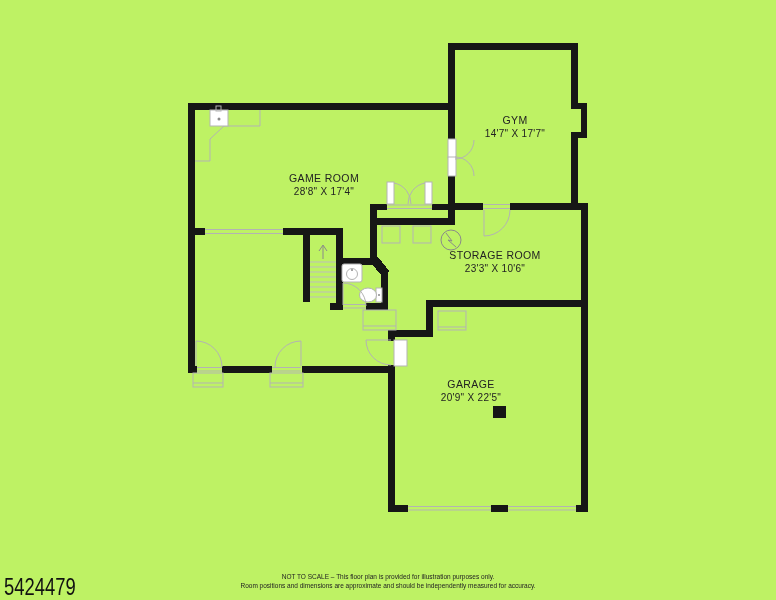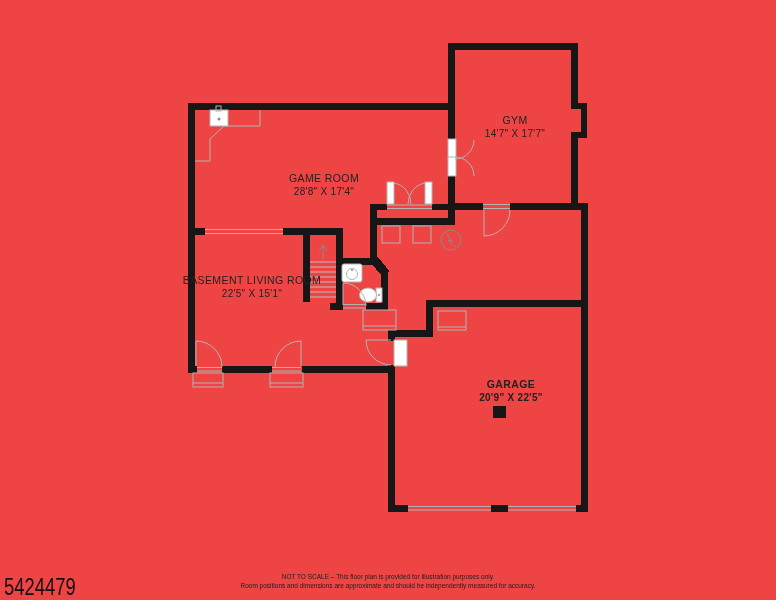--- a/index.html
+++ b/index.html
@@ -1,31 +1,31 @@
 <!DOCTYPE html>
 <html><head>
 <meta charset="utf-8">
 <style>
   html,body{margin:0;padding:0;background:#ffffff;}
   #stage{
-    position:relative;width:776px;height:600px;background:#ef4444;overflow:hidden;
+    position:relative;width:776px;height:600px;background:#bef264;overflow:hidden;
     font-family:"Liberation Sans", sans-serif;
   }
   #plan-svg{position:absolute;left:0;top:0;}
   .room-label{
     position:absolute;transform:translate(-50%,-50%);
     text-align:center;white-space:nowrap;color:#222;
   }
   .room-name{font-size:10.5px;line-height:13px;letter-spacing:.4px;}
   .room-dims{font-size:10px;line-height:13px;letter-spacing:.3px;}
   .lbl-gym{left:515px;top:127px;}
   .lbl-game{left:324px;top:185px;}
   .lbl-storage{left:495px;top:262px;}
   .lbl-basement{left:252px;top:287px;}
-  .lbl-garage{left:511px;top:391px;font-weight:bold;}
+  .lbl-garage{left:471px;top:391px;}
   #disclaimer{
     position:absolute;left:50%;transform:translateX(-50%);top:572px;
     text-align:center;font-size:6.5px;line-height:9px;color:#222;white-space:nowrap;
   }
   #listing-number{
     position:absolute;left:4px;top:574px;font-size:23px;color:#111;
     transform:scaleX(0.8);transform-origin:left top;letter-spacing:0;
   }
 </style>
 </head>
@@ -200,23 +200,23 @@
   </svg>
 
   <div class="room-label lbl-gym">
     <div class="room-name">GYM</div>
     <div class="room-dims">14'7" X 17'7"</div>
   </div>
   <div class="room-label lbl-game">
     <div class="room-name">GAME ROOM</div>
     <div class="room-dims">28'8" X 17'4"</div>
   </div>
-  <div class="room-label lbl-basement">
-    <div class="room-name">BASEMENT LIVING ROOM</div>
-    <div class="room-dims">22'5" X 15'1"</div>
+  <div class="room-label lbl-storage">
+    <div class="room-name">STORAGE ROOM</div>
+    <div class="room-dims">23'3" X 10'6"</div>
   </div>
   <div class="room-label lbl-garage">
     <div class="room-name">GARAGE</div>
     <div class="room-dims">20'9" X 22'5"</div>
   </div>
 
   <div id="disclaimer">
     <div>NOT TO SCALE – This floor plan is provided for illustration purposes only.</div>
     <div>Room positions and dimensions are approximate and should be independently measured for accuracy.</div>
   </div>

